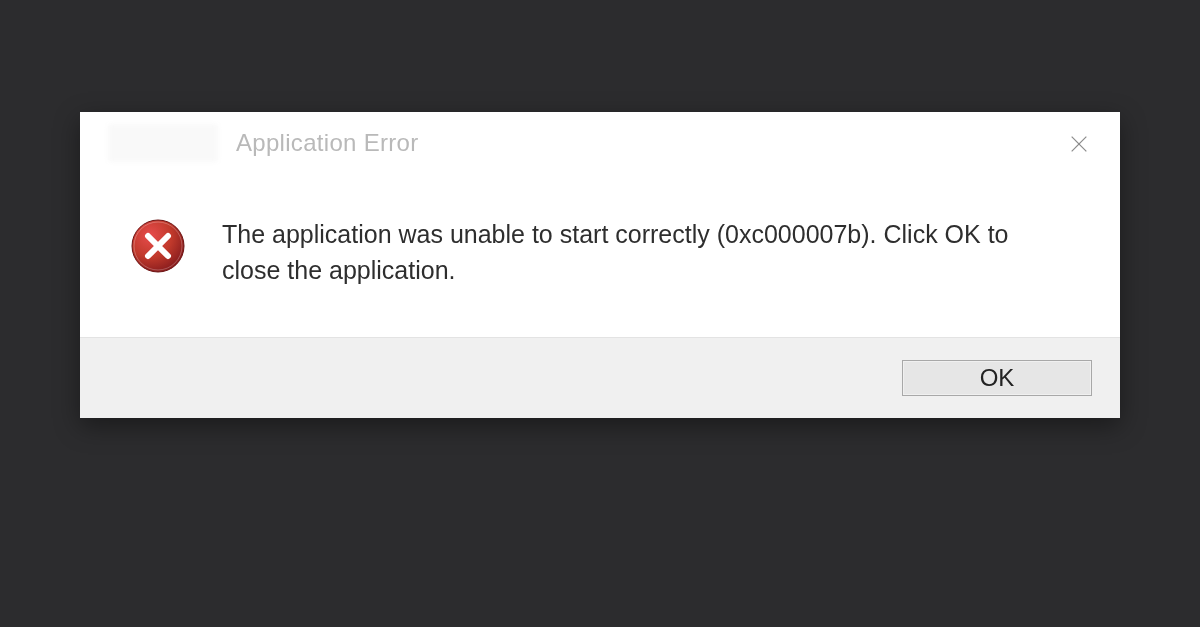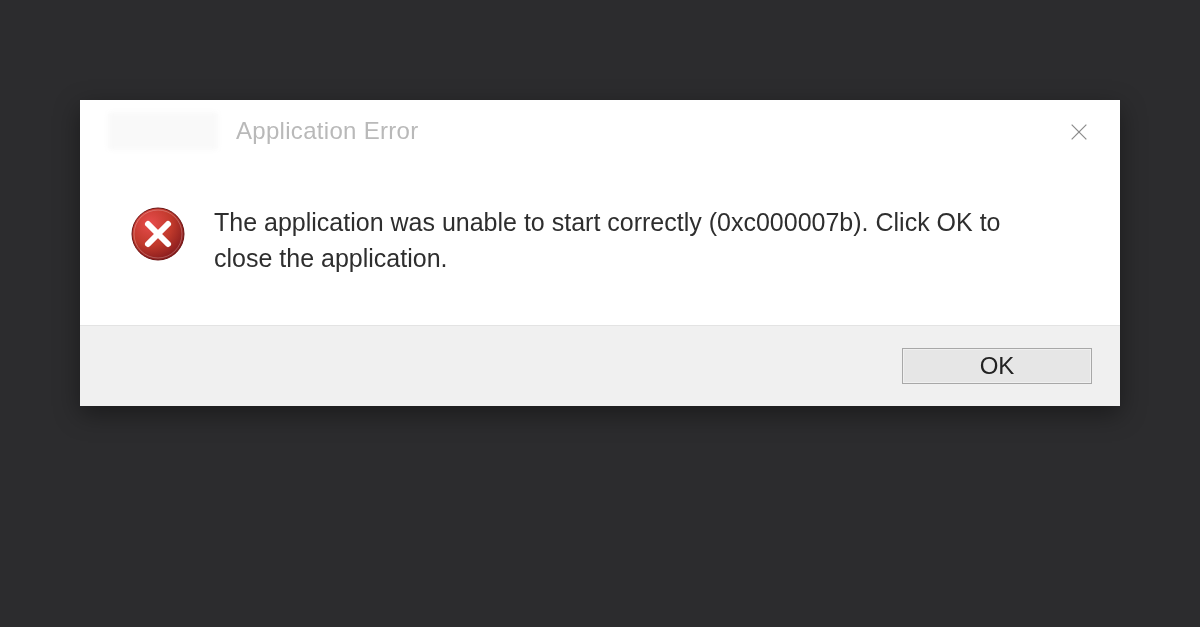--- a/index.html
+++ b/index.html
@@ -11,21 +11,21 @@
       width: 1200px;
       height: 627px;
       background: #2c2c2e;
       font-family: "Segoe UI", Tahoma, sans-serif;
       position: relative;
       overflow: hidden;
     }
     .dialog {
       position: absolute;
       left: 80px;
-      top: 100px;
+      top: 112px;
       width: 1040px;
       background: #ffffff;
       box-shadow: 0 8px 24px rgba(0,0,0,0.4);
     }
     .titlebar {
       height: 62px;
       display: flex;
       align-items: center;
       padding: 0 18px 0 28px;
       background: #ffffff;
@@ -60,21 +60,21 @@
     .titlebar-close svg {
       width: 22px;
       height: 22px;
       stroke: #8a8a8a;
       stroke-width: 1.3;
     }
     .content-area {
       display: flex;
       align-items: flex-start;
       padding: 40px 70px 48px 50px;
-      gap: 28px;
+      gap: 36px;
       background: #ffffff;
     }
     .error-icon {
       width: 56px;
       height: 56px;
       flex-shrink: 0;
       margin-top: 4px;
     }
     .error-icon svg {
       width: 56px;

